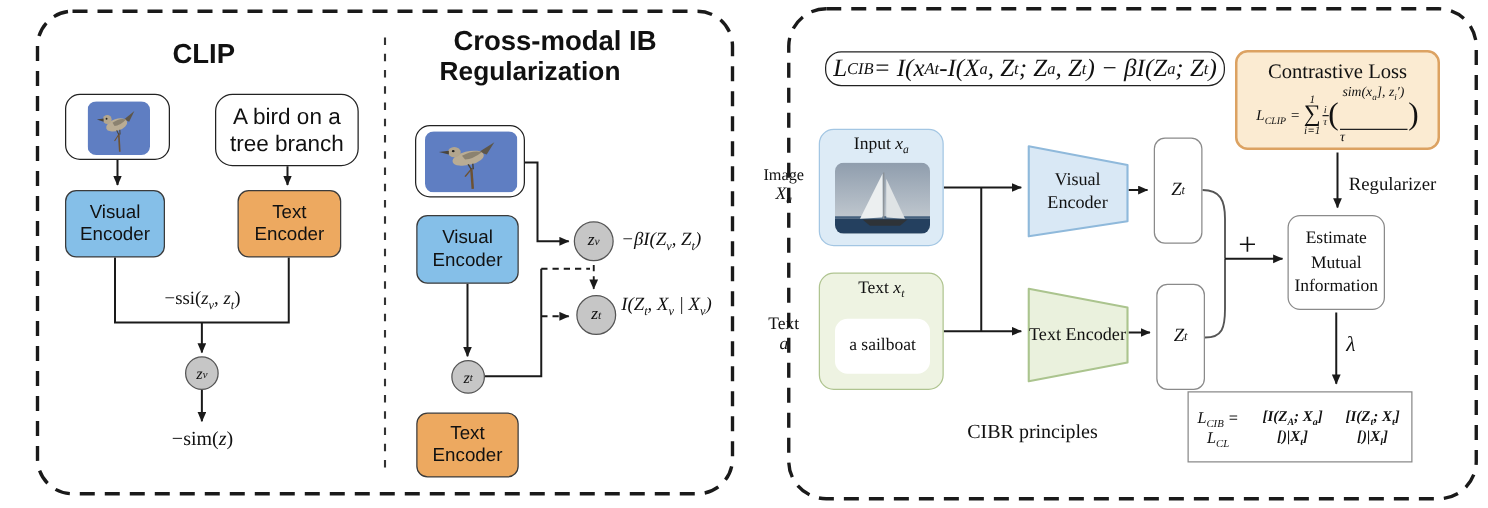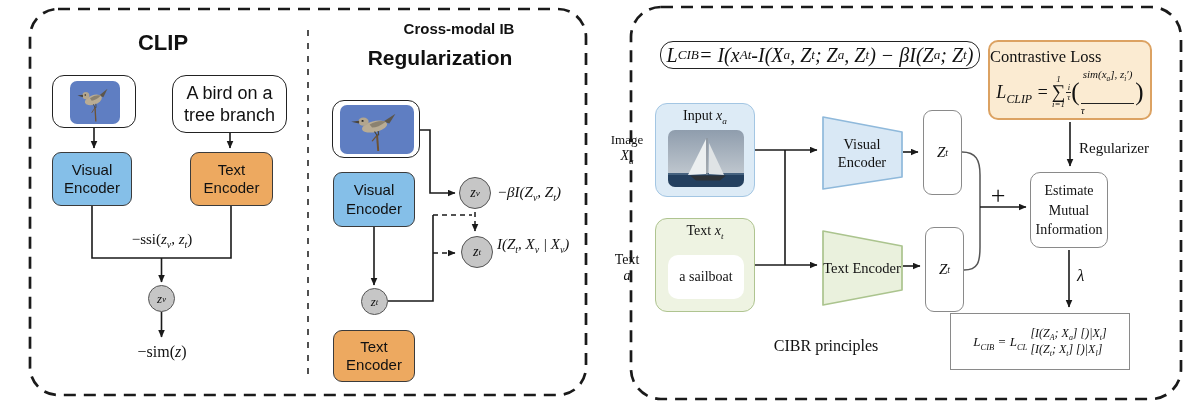--- a/index.html
+++ b/index.html
@@ -28,21 +28,21 @@
   .stack{display:flex;flex-direction:column;align-items:center;line-height:1;}
   .sumsym{font-size:19px;line-height:0.85;}
   .sumlim{font-size:9px;font-style:italic;}
   .tinyfrac{display:flex;flex-direction:column;align-items:center;font-size:8.5px;
             font-style:italic;line-height:1.05;margin-left:1px;}
   .tinyfrac .den{border-top:0.8px solid #222;padding:0 1px;}
   .frac{display:flex;flex-direction:column;align-items:center;line-height:1.15;margin:0 1px;gap:22px;}
   .frac .num{font-size:11px;padding:0 2px;}
   .frac .den{font-size:11px;border-top:0.9px solid #222;width:100%;}
   .paren{font-size:25px;font-weight:400;line-height:0.9;}
-  .finrow{display:flex;flex-direction:column;align-items:flex-start;line-height:1.3;font-size:12px;}
+  .finrow{display:flex;flex-direction:row;align-items:flex-start;line-height:1.3;font-size:12px;font-weight:bold;}
 </style>
 </head>
 <body>
 
 <div class="stage">
 
   <svg class="abs" style="left:0;top:0;" width="1190" height="406" viewBox="0 0 1190 406">
     <defs>
       <marker id="ah" markerWidth="9" markerHeight="8" refX="7.5" refY="3.5" orient="auto" markerUnits="userSpaceOnUse">
         <path d="M0,0 L8,3.5 L0,7 Z" fill="#1a1a1a"></path>
@@ -107,22 +107,22 @@
 
   <div class="abs enc enc-blue flexc" style="left:52px;top:152px;width:80px;height:54px;">Visual Encoder</div>
   <div class="abs enc enc-orange flexc" style="left:190px;top:152px;width:83px;height:54px;">Text Encoder</div>
 
   <div class="abs cx lbl serif" style="left:162px;top:231px;font-size:15px;">−ssi(<i>z<sub>v</sub></i>, <i>z<sub>t</sub></i>)</div>
 
   <div class="abs node flexc math" style="left:148px;top:285px;width:27px;height:27px;">z<sub>v</sub></div>
 
   <div class="abs cx lbl serif" style="left:162px;top:343px;font-size:16px;">−sim(<i>z</i>)</div>
 
-  <div class="abs panel-title cx" style="left:459px;top:20px;font-size:15px;">Cross-modal IB</div>
-  <div class="abs panel-title cx" style="left:440px;top:46px;font-size:21px;">Regularization</div>
+  <div class="abs panel-title cx" style="left:444px;top:20px;font-size:22px;">Cross-modal IB</div>
+  <div class="abs panel-title cx" style="left:424px;top:46px;font-size:21px;">Regularization</div>
 
   <div class="abs wbox" style="left:332px;top:100px;width:88px;height:58px;border-radius:12px;">
     <div class="abs photo" style="left:7px;top:4px;width:74px;height:49px;">
       <svg viewBox="0 0 60 50" preserveAspectRatio="none">
         <rect width="60" height="50" fill="#5F7EC2"></rect>
         <path d="M31,47 L30,30" stroke="#6d5233" stroke-width="1.6"></path>
         <path d="M30,31 L26,37" stroke="#6d5233" stroke-width="1"></path>
         <path d="M35,17 L45,9 L40,19 Z" fill="#5d564a"></path>
         <ellipse cx="28" cy="22" rx="10.5" ry="5.5" fill="#b9ac94" transform="rotate(-18 28 22)"></ellipse>
         <path d="M24,20 Q31,15 37,17 Q31,23 26,23 Z" fill="#8b8270"></path>
@@ -140,23 +140,23 @@
   <div class="abs node flexc math" style="left:459px;top:177px;width:32px;height:32px;font-size:14px;">z<sub>v</sub></div>
   <div class="abs node flexc math" style="left:461px;top:236px;width:32px;height:32px;font-size:14px;">z<sub>t</sub></div>
   <div class="abs node flexc math" style="left:361px;top:288px;width:27px;height:27px;">z<sub>t</sub></div>
 
   <div class="abs lbl serif math" style="left:497px;top:184px;font-size:15px;">−βI(Z<sub>v</sub>, Z<sub>t</sub>)</div>
   <div class="abs lbl serif math" style="left:497px;top:236px;font-size:15px;">I(Z<sub>t</sub>, X<sub>v</sub> | X<sub>v</sub>)</div>
 
   <div class="abs wbox flexc math" style="left:660px;top:41px;width:320px;height:28px;border-radius:13px;border-width:1.4px;font-size:20px;">L<sub>CIB</sub> = I(x<sub>At</sub> -I(X<sub>a</sub>, Z<sub>t</sub>; Z<sub>a</sub>, Z<sub>t</sub>) − βI(Z<sub>a</sub>; Z<sub>t</sub>)</div>
 
   <div class="abs" style="left:988px;top:40px;width:164px;height:80px;border-radius:10px;background:#FBEBD2;border:2px solid #DCA262;">
-    <div style="text-align:left;font-size:16.5px;margin-top:5px;">Contrastive Loss</div>
+    <div style="text-align:center;font-size:16.5px;margin-top:5px;">Contrastive Loss</div>
     <div class="cl-row">
-      <span class="math" style="font-size:18px;margin-right:3px;">L<sub>CLIP</sub> =</span>
+      <span class="math" style="font-size:12px;margin-right:3px;">L<sub>CLIP</sub> =</span>
       <span class="stack">
         <span class="sumlim">1</span>
         <span class="sumsym">∑</span>
         <span class="sumlim">i=1</span>
       </span>
       <span class="tinyfrac">
         <span>i</span>
         <span class="den">τ</span>
       </span>
       <span class="paren">(</span>

